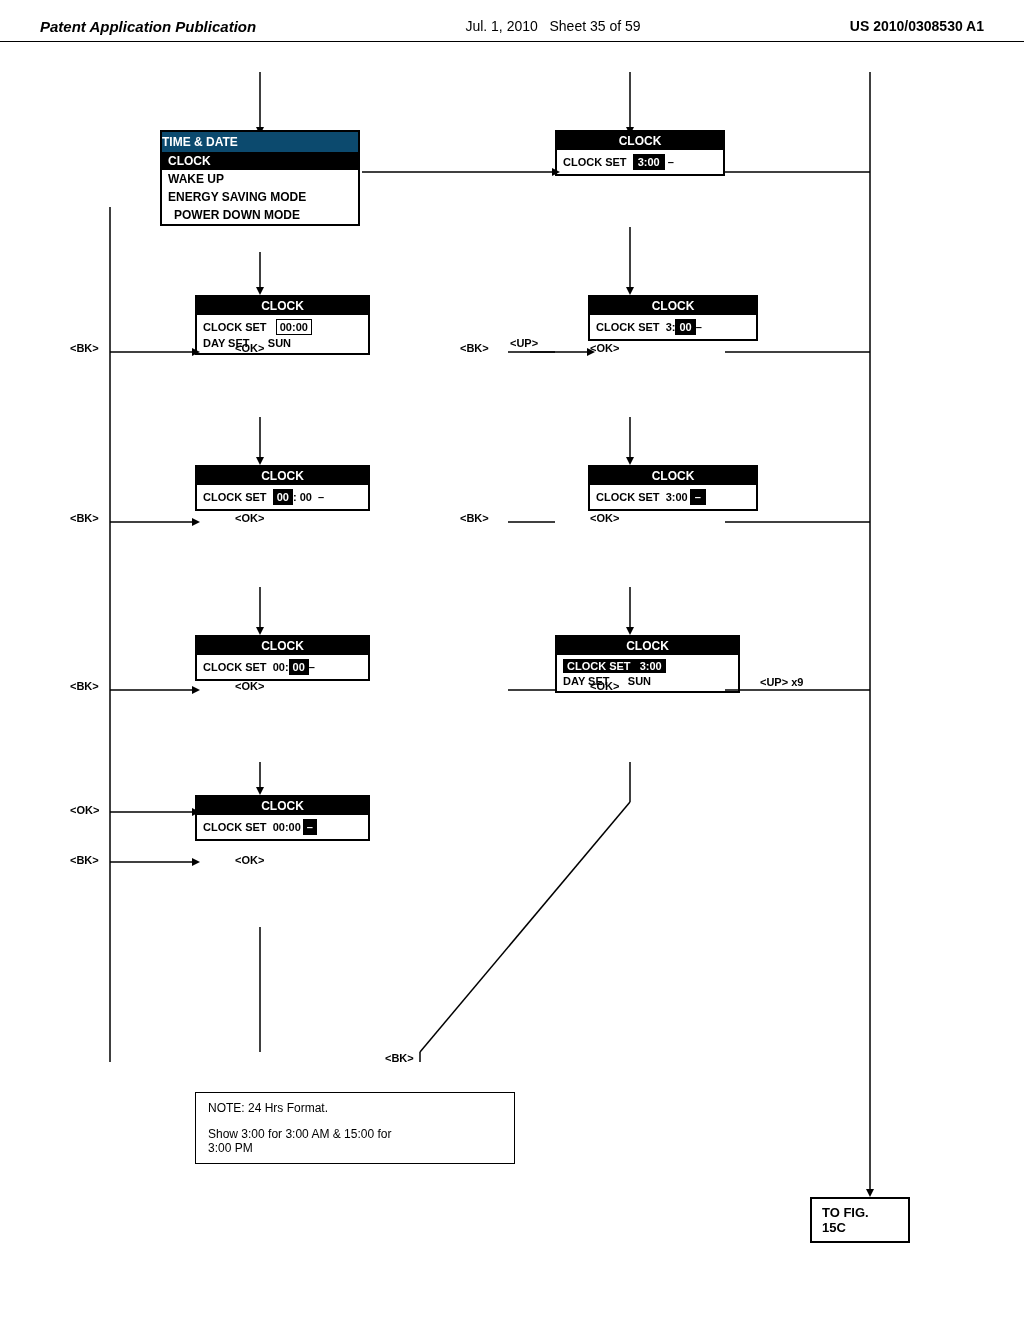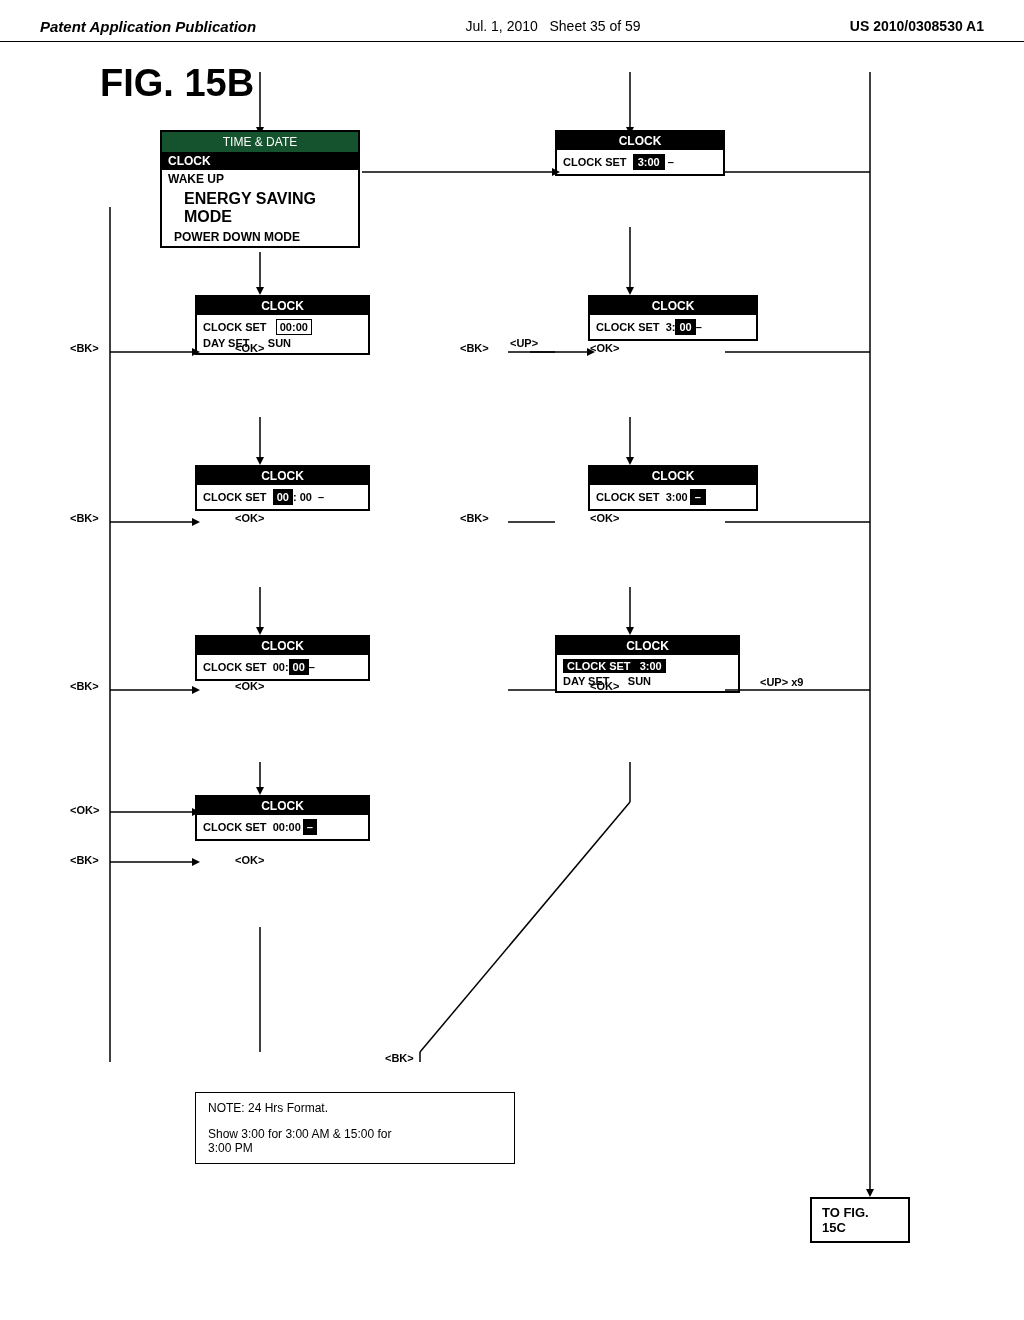--- a/index.html
+++ b/index.html
@@ -69,21 +69,20 @@
   <div class="header-left">Patent Application Publication</div>
   <div class="header-center">
     <span>Jul. 1, 2010</span>&nbsp;&nbsp;
     <span>Sheet 35 of 59</span>
   </div>
   <div class="header-right">US 2010/0308530 A1</div>
 </div>
 
 <div class="diagram-area">
 
-  <div class="fig-title">FIG. 15B</div>
 
   <svg class="svg-overlay">
 
     <line x1="260" y1="30" x2="260" y2="88" stroke="#000" stroke-width="1.5"></line>
     <polygon points="256,85 264,85 260,93" fill="#000"></polygon>
 
     <line x1="110" y1="165" x2="110" y2="1020" stroke="#000" stroke-width="1.5"></line>
 
     <line x1="260" y1="210" x2="260" y2="248" stroke="#000" stroke-width="1.5"></line>
     <polygon points="256,245 264,245 260,253" fill="#000"></polygon>
@@ -149,24 +148,24 @@
     <line x1="725" y1="130" x2="870" y2="130" stroke="#000" stroke-width="1.5"></line>
 
     <line x1="725" y1="310" x2="800" y2="310" stroke="#000" stroke-width="1.5"></line>
     <line x1="800" y1="310" x2="870" y2="310" stroke="#000" stroke-width="1.5"></line>
 
     <line x1="725" y1="480" x2="870" y2="480" stroke="#000" stroke-width="1.5"></line>
     <line x1="725" y1="648" x2="870" y2="648" stroke="#000" stroke-width="1.5"></line>
   </svg>
 
   <div style="position:absolute; top:88px; left:160px; width:200px; border:2px solid #000;">
-    <div style="background:#14532d;color:#fff;text-align:center;font-weight:normal;font-size:12px;padding:3px 0;">TIME &amp; DATE</div>
+    <div style="background:#0c4a6e;color:#fff;text-align:left;font-weight:bold;font-size:12px;padding:3px 0;">TIME &amp; DATE</div>
     <div style="background:#000;color:#fff;font-weight:bold;font-size:12px;padding:2px 6px;">CLOCK</div>
     <div style="font-weight:bold;font-size:12px;padding:2px 6px;">WAKE UP</div>
-    <div style="font-weight:bold;font-size:16px;padding:2px 22px;">ENERGY SAVING MODE</div>
+    <div style="font-weight:bold;font-size:12px;padding:2px 6px;">ENERGY SAVING MODE</div>
     <div style="font-weight:bold;font-size:12px;padding:2px 12px;">POWER DOWN MODE</div>
   </div>
 
   <div style="position:absolute; top:88px; left:555px; width:170px; border:2px solid #000;">
     <div style="background:#000;color:#fff;text-align:center;font-weight:bold;font-size:12px;padding:2px 0;">CLOCK</div>
     <div style="padding:4px 6px;">
       <div style="display:flex;align-items:center;font-size:11px;font-weight:bold;">
         <span>CLOCK SET &nbsp;</span>
         <span style="background:#000;color:#fff;padding:1px 4px;border:1px solid #000;">3:00</span>
         <span> &nbsp;–</span>

